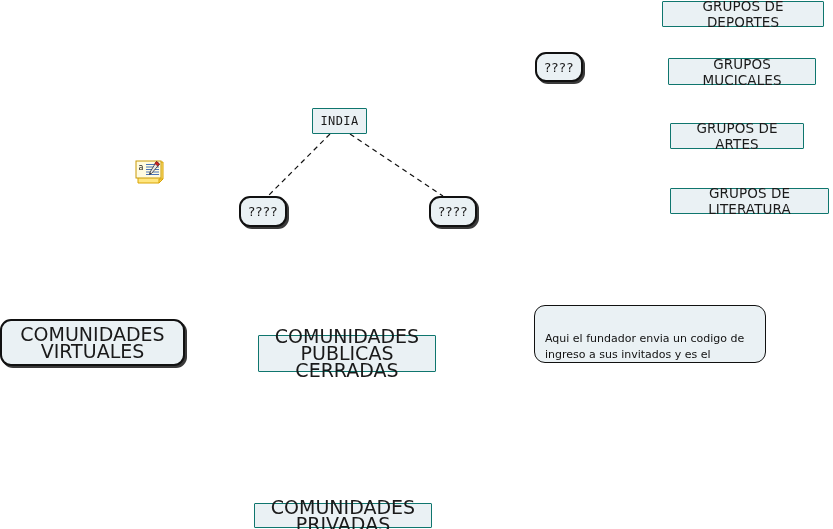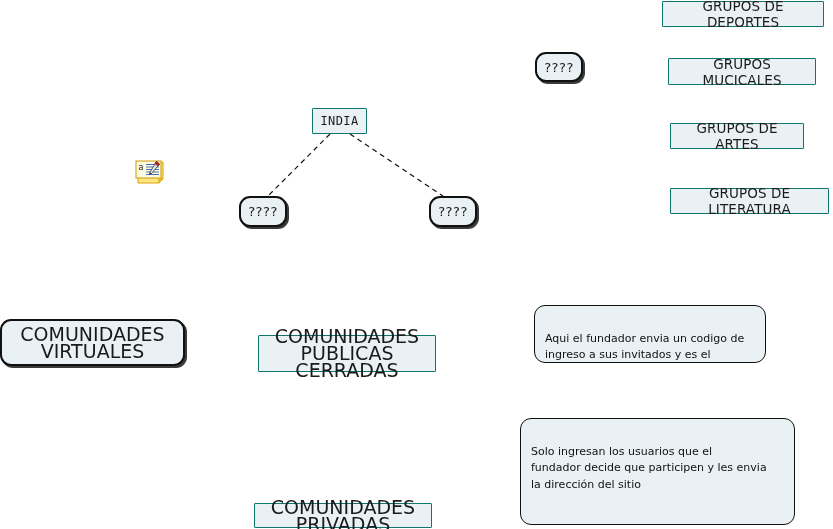--- a/index.html
+++ b/index.html
@@ -183,19 +183,14 @@
   <div class="node thin comu" style="left:254px; top:503px; width:178px; height:25px;text-align:center;">
     <span>COMUNIDADES PRIVADAS</span>
   </div>
 
   <div class="note-box" style="left:534px; top:305px; width:232px; height:58px;">
     <span>Aqui el fundador envia un codigo de
 ingreso a sus invitados y es el
 quien administra el sitio</span>
   </div>
 
-  <div class="note-box" style="left:520px; top:418px; width:275px; height:107px;">
-    <span>Solo ingresan los usuarios que el
-fundador decide que participen y les envia
-la dirección del sitio</span>
-  </div>
 
 </div>
 
 </body></html>

